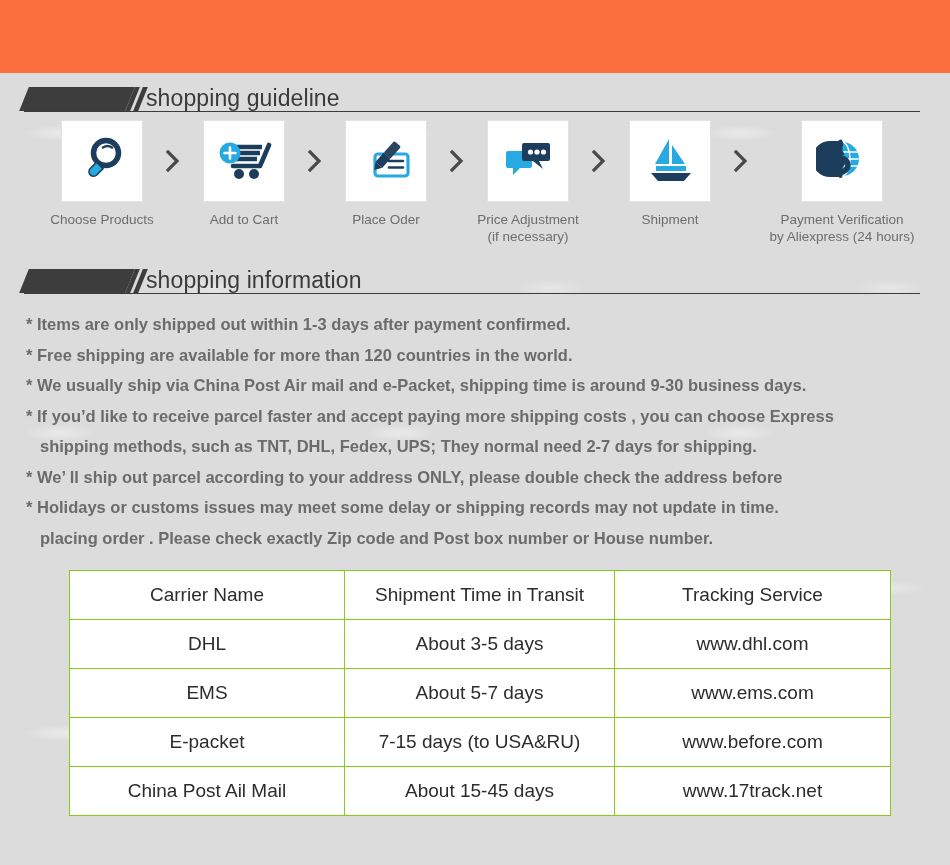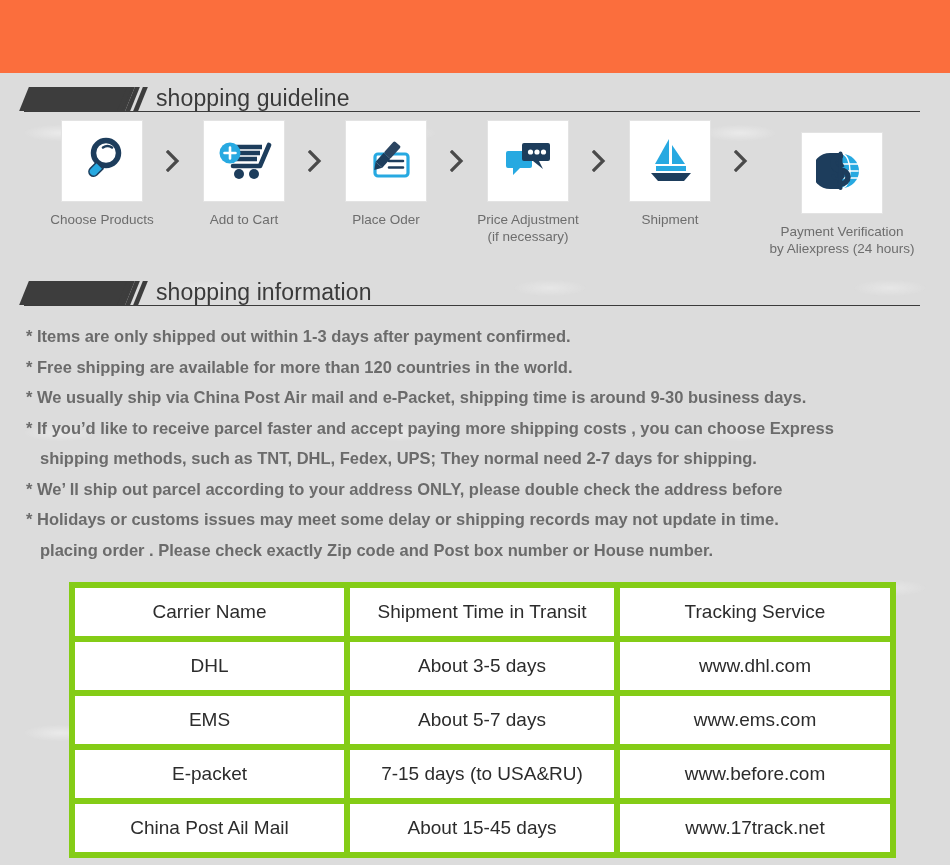--- a/index.html
+++ b/index.html
@@ -71,21 +71,21 @@
     width: 5px;
     height: 24px;
     background: #3d3d3d;
     transform: skewX(-22deg);
   }
   .sh-slash.s1 { left: 122px; }
   .sh-slash.s2 { left: 130px; }
   .sh-slash.s3 { left: 138px; }
   .sh-title {
     position: absolute;
-    left: 156px;
+    left: 146px;
     bottom: 0px;
     font-size: 23px;
     color: #3a3a3a;
     line-height: 30px;
     letter-spacing: 0.1px;
   }
 
   
   .steps {
     display: flex;
@@ -110,21 +110,21 @@
     box-shadow: 0 0 0 1px #e3e3e3;
   }
   .step-label {
     margin-top: 11px;
     font-size: 13.5px;
     color: #6d6d6d;
     text-align: center;
     line-height: 16.5px;
     white-space: pre-line;
   }
-  .step.wide { width: 180px; margin-top: 12px; }
+  .step.wide { width: 180px; }
   .chev {
     width: 22px;
     display: flex;
     align-items: center;
     justify-content: center;
     height: 80px;
     color: #4a4a4a;
     font-size: 26px;
     font-family: "Liberation Sans", sans-serif;
     font-weight: 400;
@@ -150,21 +150,21 @@
     margin: 17px 0 0 69px;
     width: 821px;
   }
   table.carrier {
     border-collapse: collapse;
     width: 100%;
     background: #fff;
     table-layout: fixed;
   }
   table.carrier td {
-    border: 6px solid #84cc16;
+    border: 1px solid #84cc16;
     background: #ffffff;
     text-align: center;
     color: #2c2c2c;
     font-size: 19px;
     height: 48px;
     padding: 0 4px;
     font-family: "Liberation Sans", sans-serif;
   }
   table.carrier tr.head td { font-size: 19px; }
   table.carrier col.c1 { width: 275px; }

